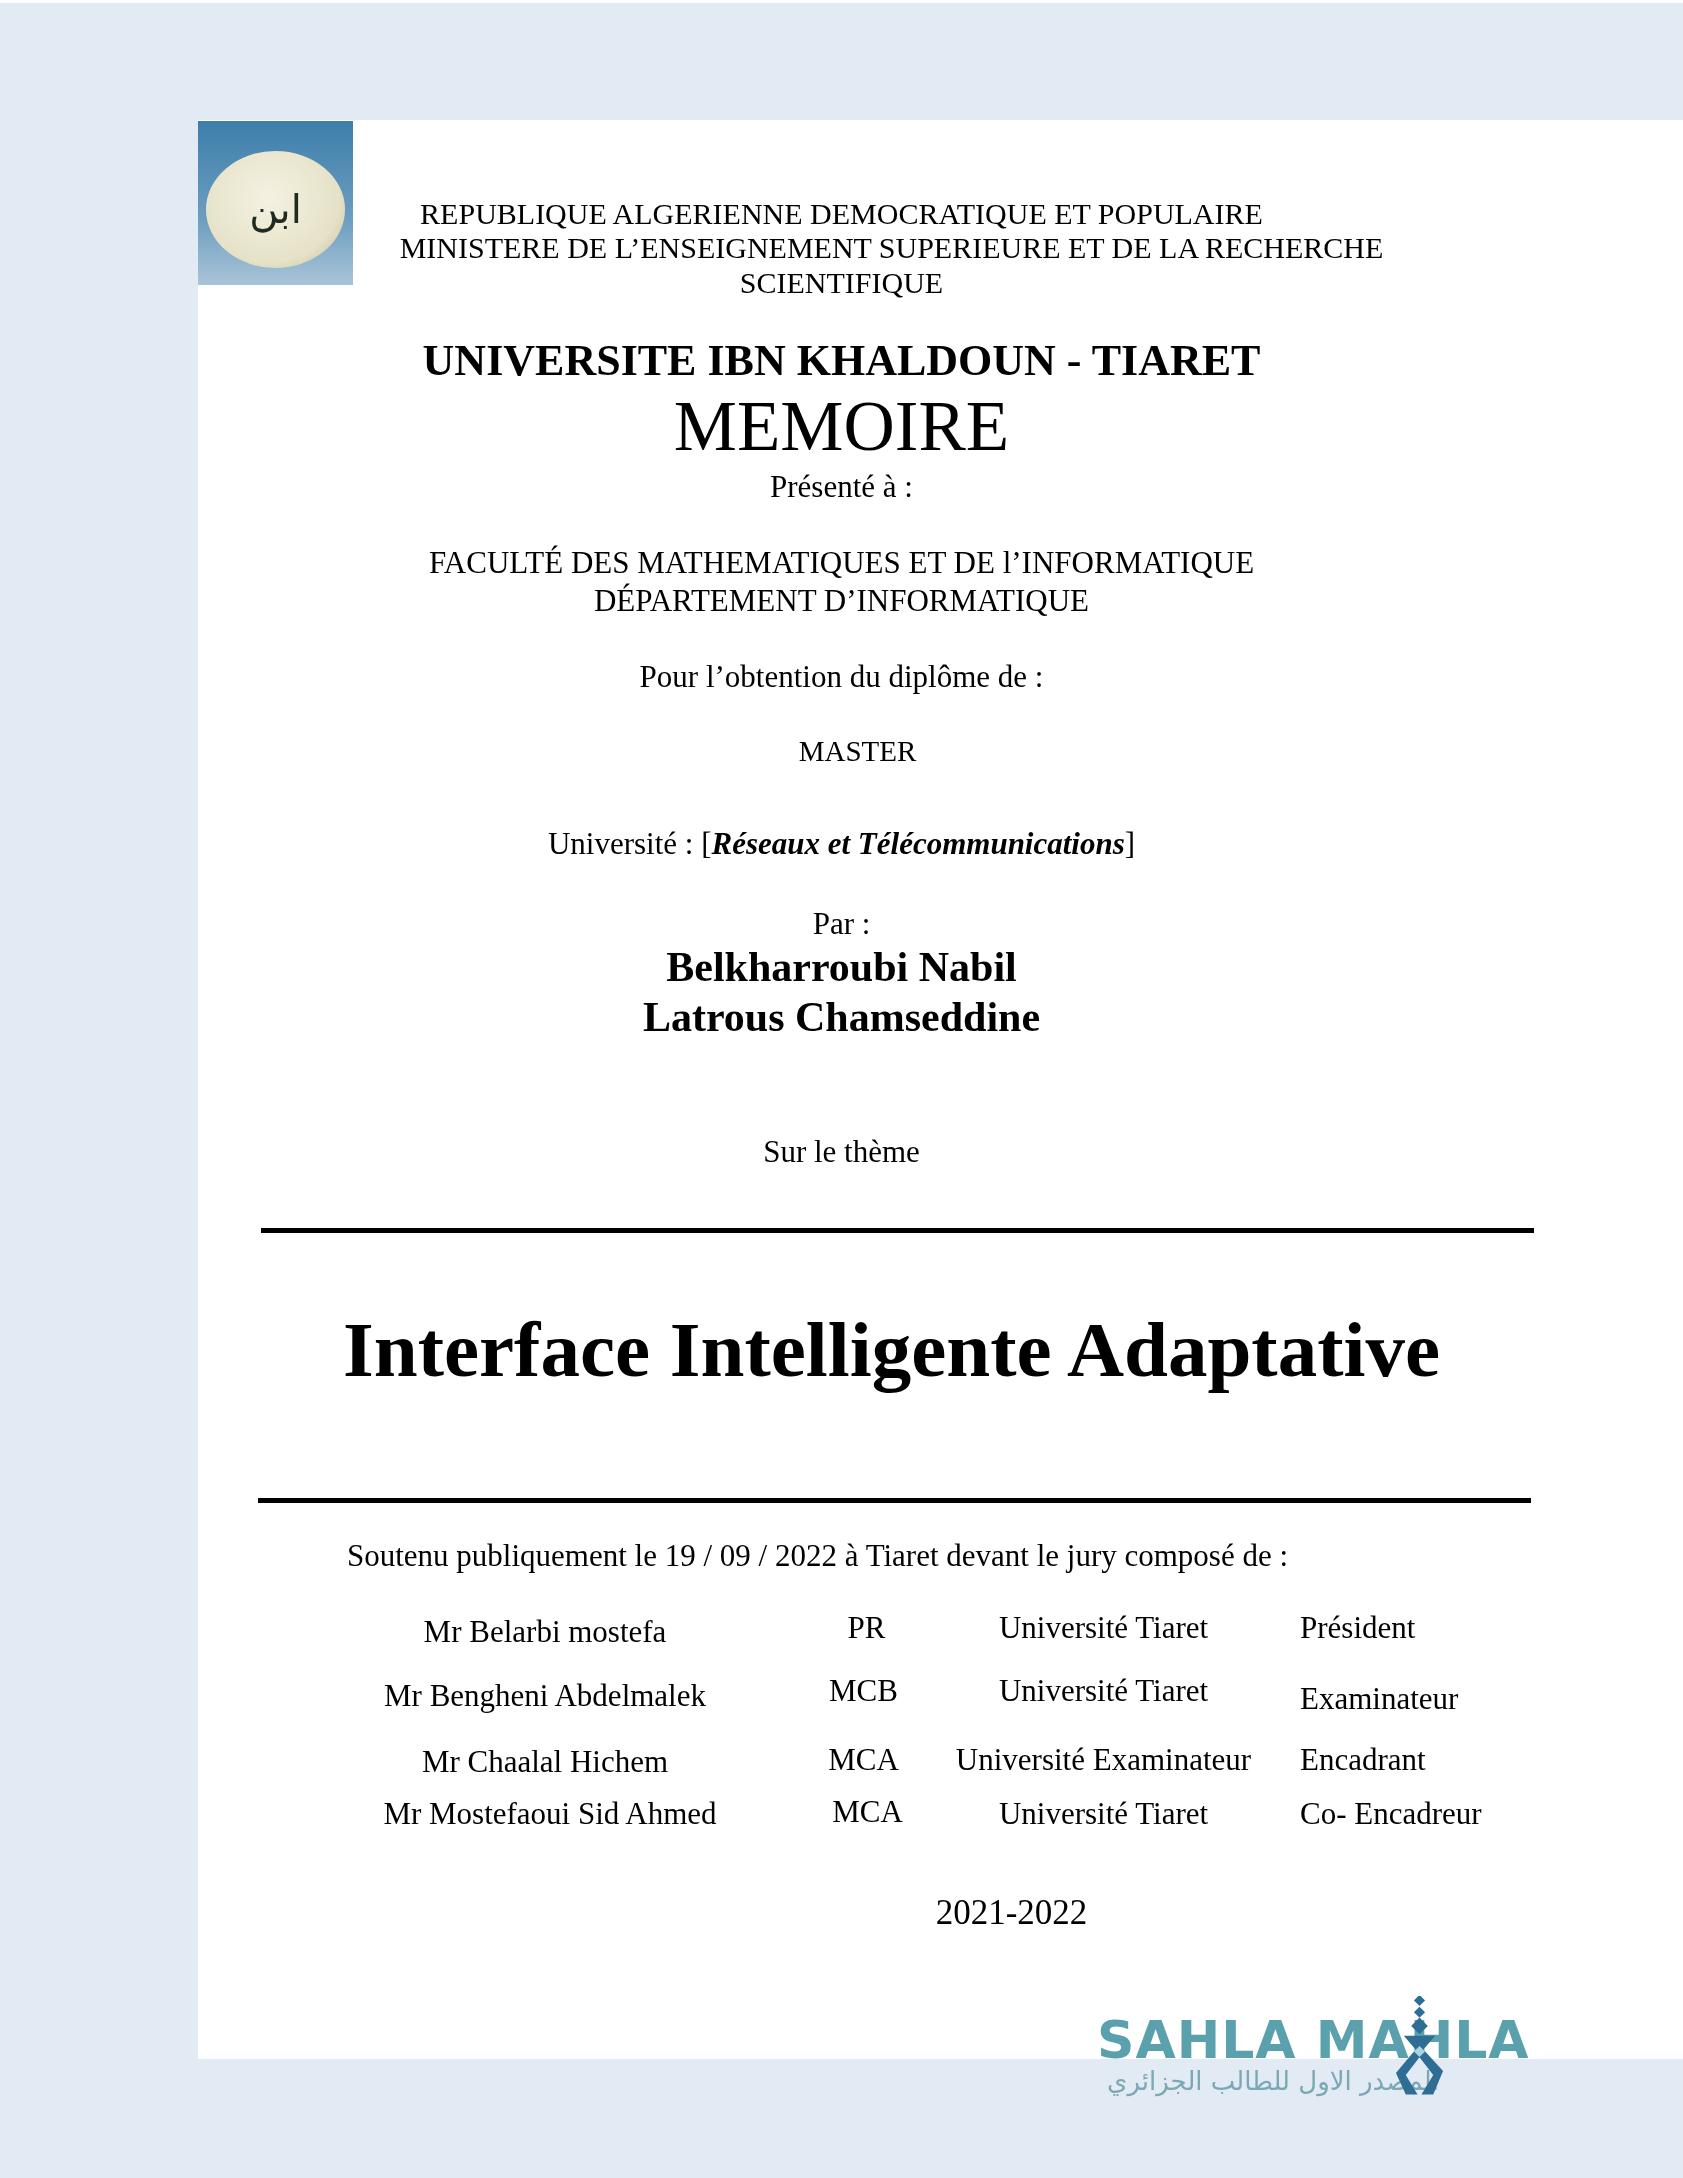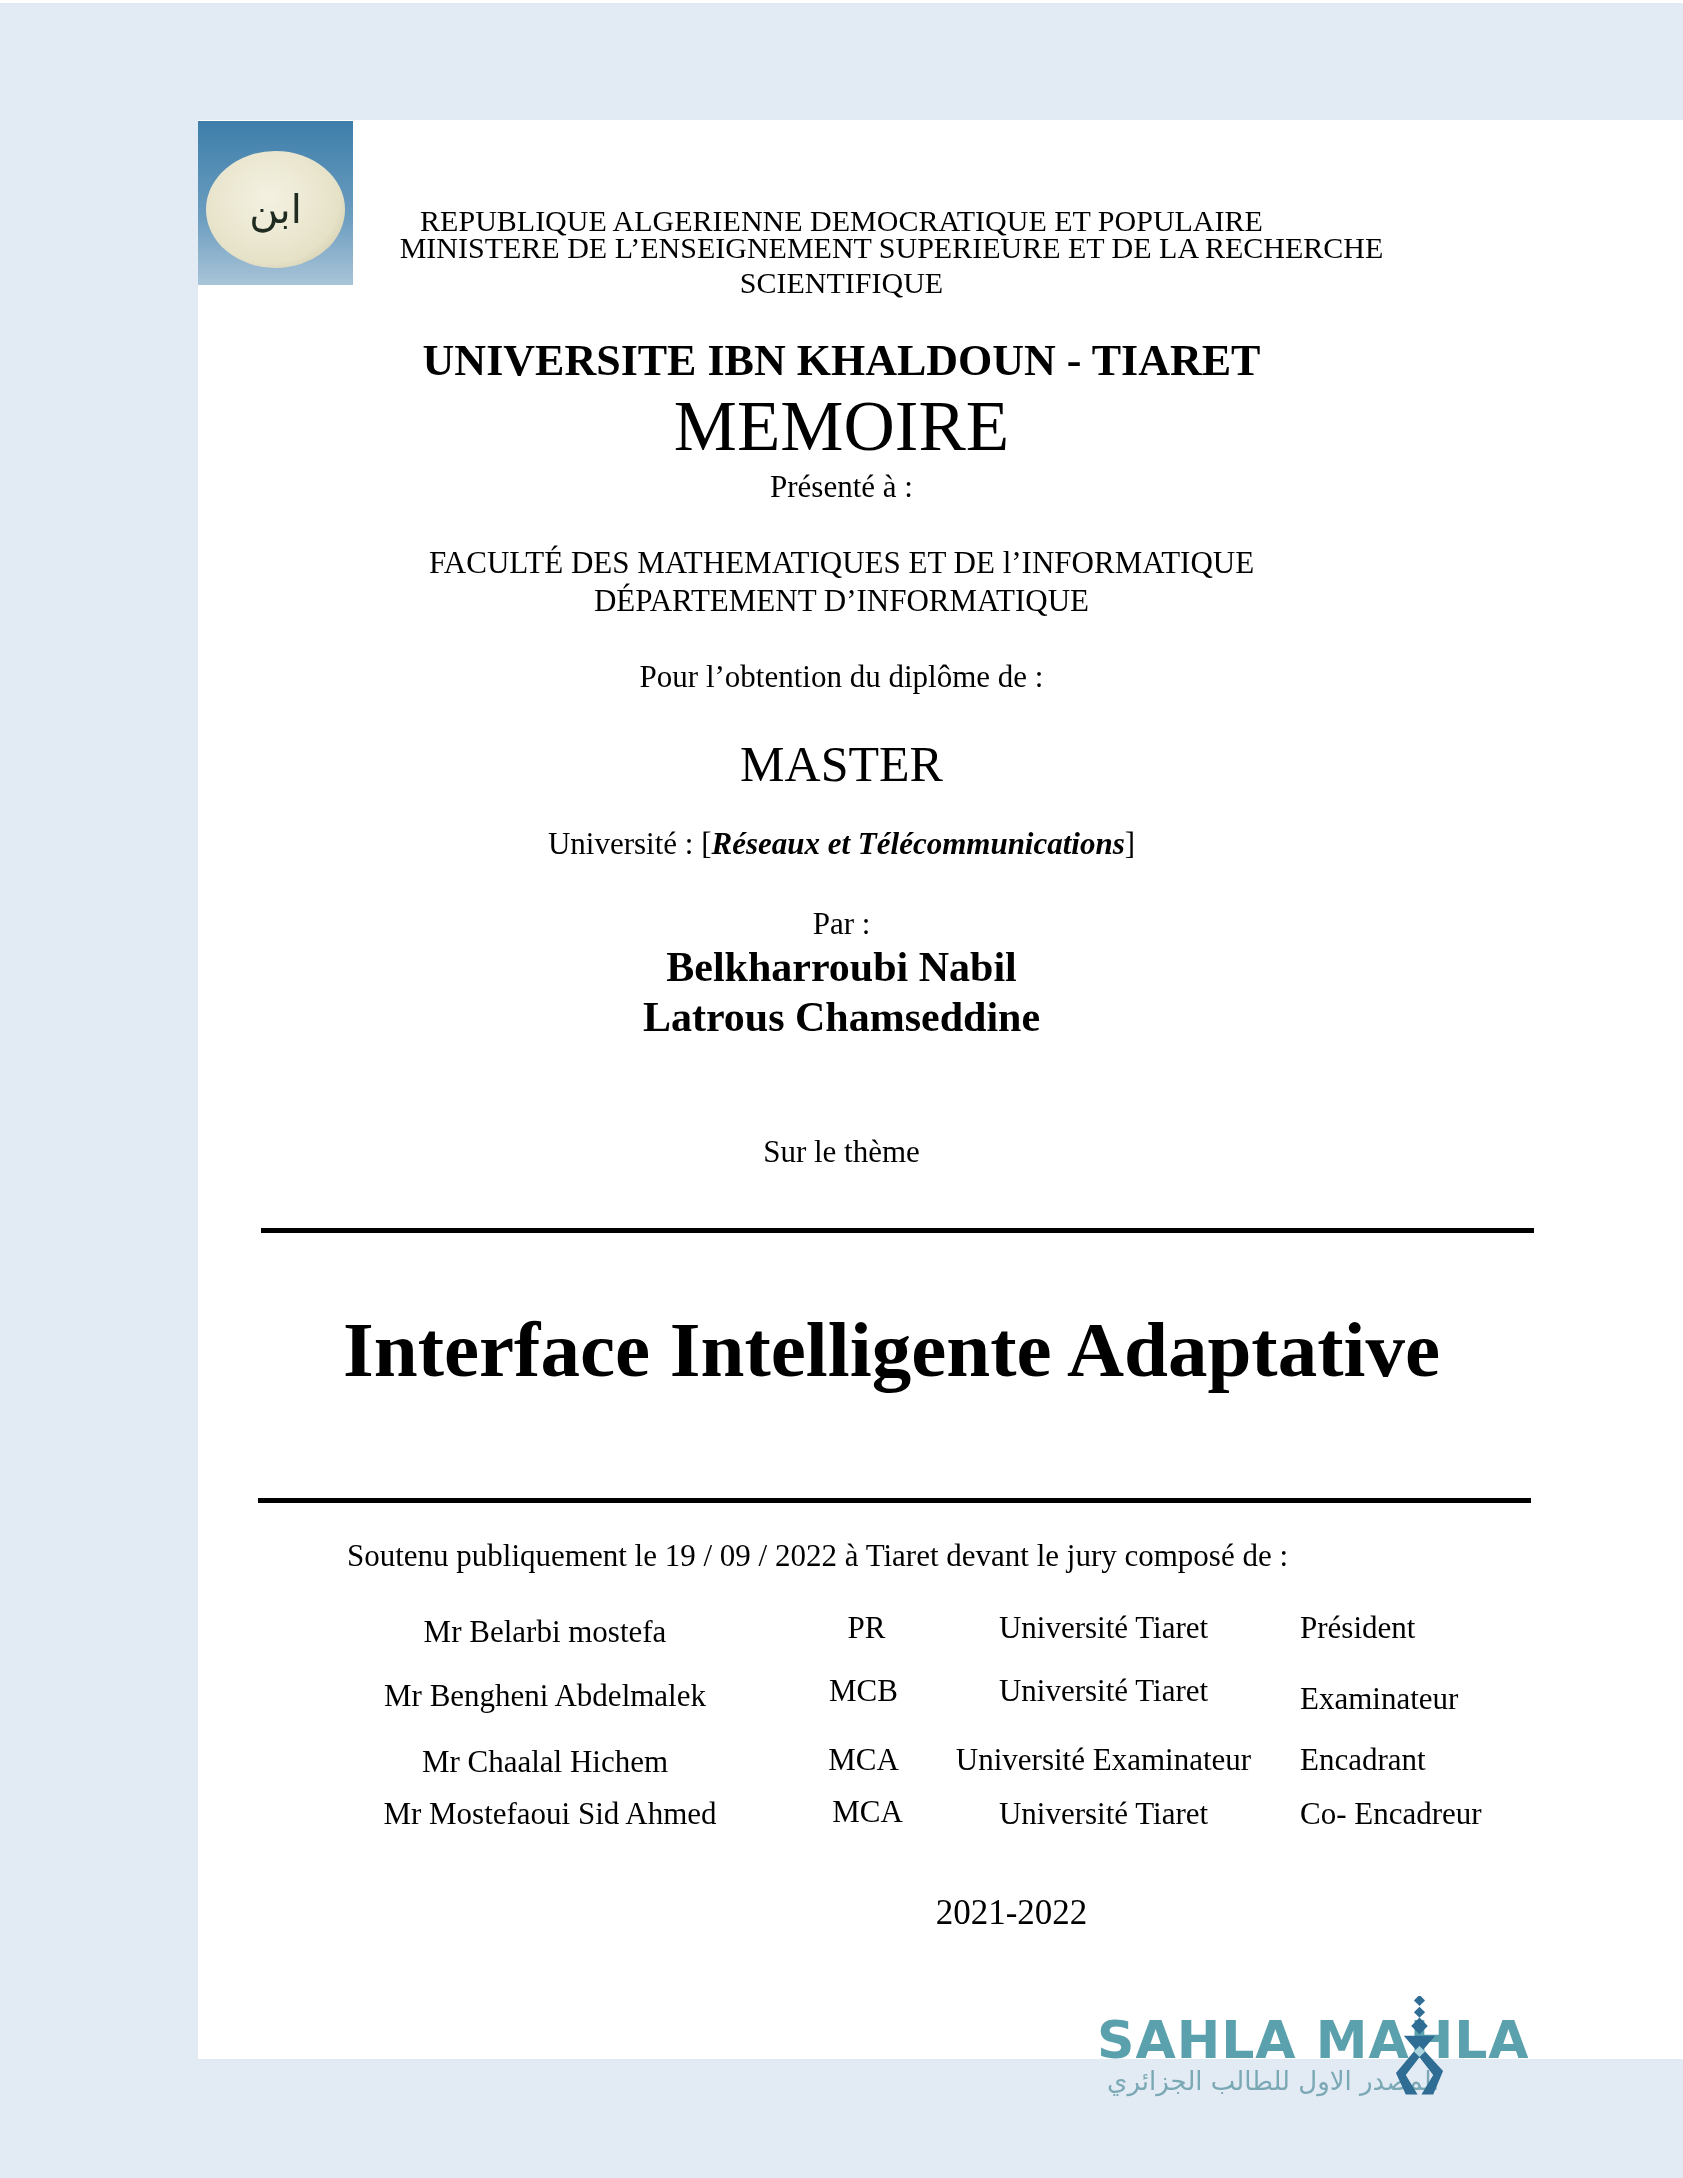--- a/index.html
+++ b/index.html
@@ -10,21 +10,21 @@
   .logo { position:absolute; left:198px; top:121px; width:155px; height:164px;
           background:linear-gradient(180deg,#3d7eaa 0%,#6d9ec0 60%,#a9c4d8 100%); overflow:hidden; }
   .logo .seal { position:absolute; left:8px; top:30px; width:139px; height:117px; border-radius:50%;
           background:radial-gradient(ellipse at 45% 40%, #f4f1e2 0%, #e6e2c8 65%, #bfb894 100%);
           font-family:"DejaVu Sans", sans-serif; font-size:40px; color:#1f2a20; text-align:center; line-height:117px; }
   .t { position:absolute; left:198px; width:1287px; text-align:center; white-space:nowrap; }
   .hdr { font-size:30px; line-height:34px; }
   .univ { font-size:44px; font-weight:bold; }
   .memoire { font-size:71px; }
   .norm { font-size:31px; }
-  .master { font-size:50px; }
+  .master { font-size:29px;padding-left:16px; }
   .author { font-size:42px; font-weight:bold; }
   .title { font-size:79px; font-weight:bold; }
   .rule { position:absolute; height:5px; background:#000; }
   .jury-row { position:absolute; left:0; width:1683px; height:40px; font-size:31px; }
   .jury-row span { position:absolute; white-space:nowrap; }
   .c-name { text-align:center; width:436px; }
   .c-grade { text-align:center; width:119px; }
   .c-univ { text-align:center; width:297px; }
   .c-role { text-align:left; }
   .brand { position:absolute; left:1097px; top:2010px; font-family:"DejaVu Sans", sans-serif; }
@@ -35,21 +35,21 @@
 </head>
 <body>
 
 <div class="topline"></div>
 <div class="page"></div>
 
 <div class="logo">
   <div class="seal">ابن خلدون</div>
 </div>
 
-<div class="t hdr" style="top:204px;">REPUBLIQUE ALGERIENNE DEMOCRATIQUE ET POPULAIRE</div>
+<div class="t hdr" style="top:197px;">REPUBLIQUE ALGERIENNE DEMOCRATIQUE ET POPULAIRE</div>
 <div class="t hdr" style="top:231px; left:248px;">MINISTERE DE L’ENSEIGNEMENT SUPERIEURE ET DE LA RECHERCHE</div>
 <div class="t hdr" style="top:266px;">SCIENTIFIQUE</div>
 
 <div class="t univ" style="top:335px;">UNIVERSITE IBN KHALDOUN - TIARET</div>
 <div class="t memoire" style="top:386px;">MEMOIRE</div>
 <div class="t norm" style="top:469px;">Présenté à :</div>
 
 <div class="t norm" style="top:545px;">FACULTÉ DES MATHEMATIQUES ET DE l’INFORMATIQUE</div>
 <div class="t norm" style="top:583px;">DÉPARTEMENT D’INFORMATIQUE</div>
 

